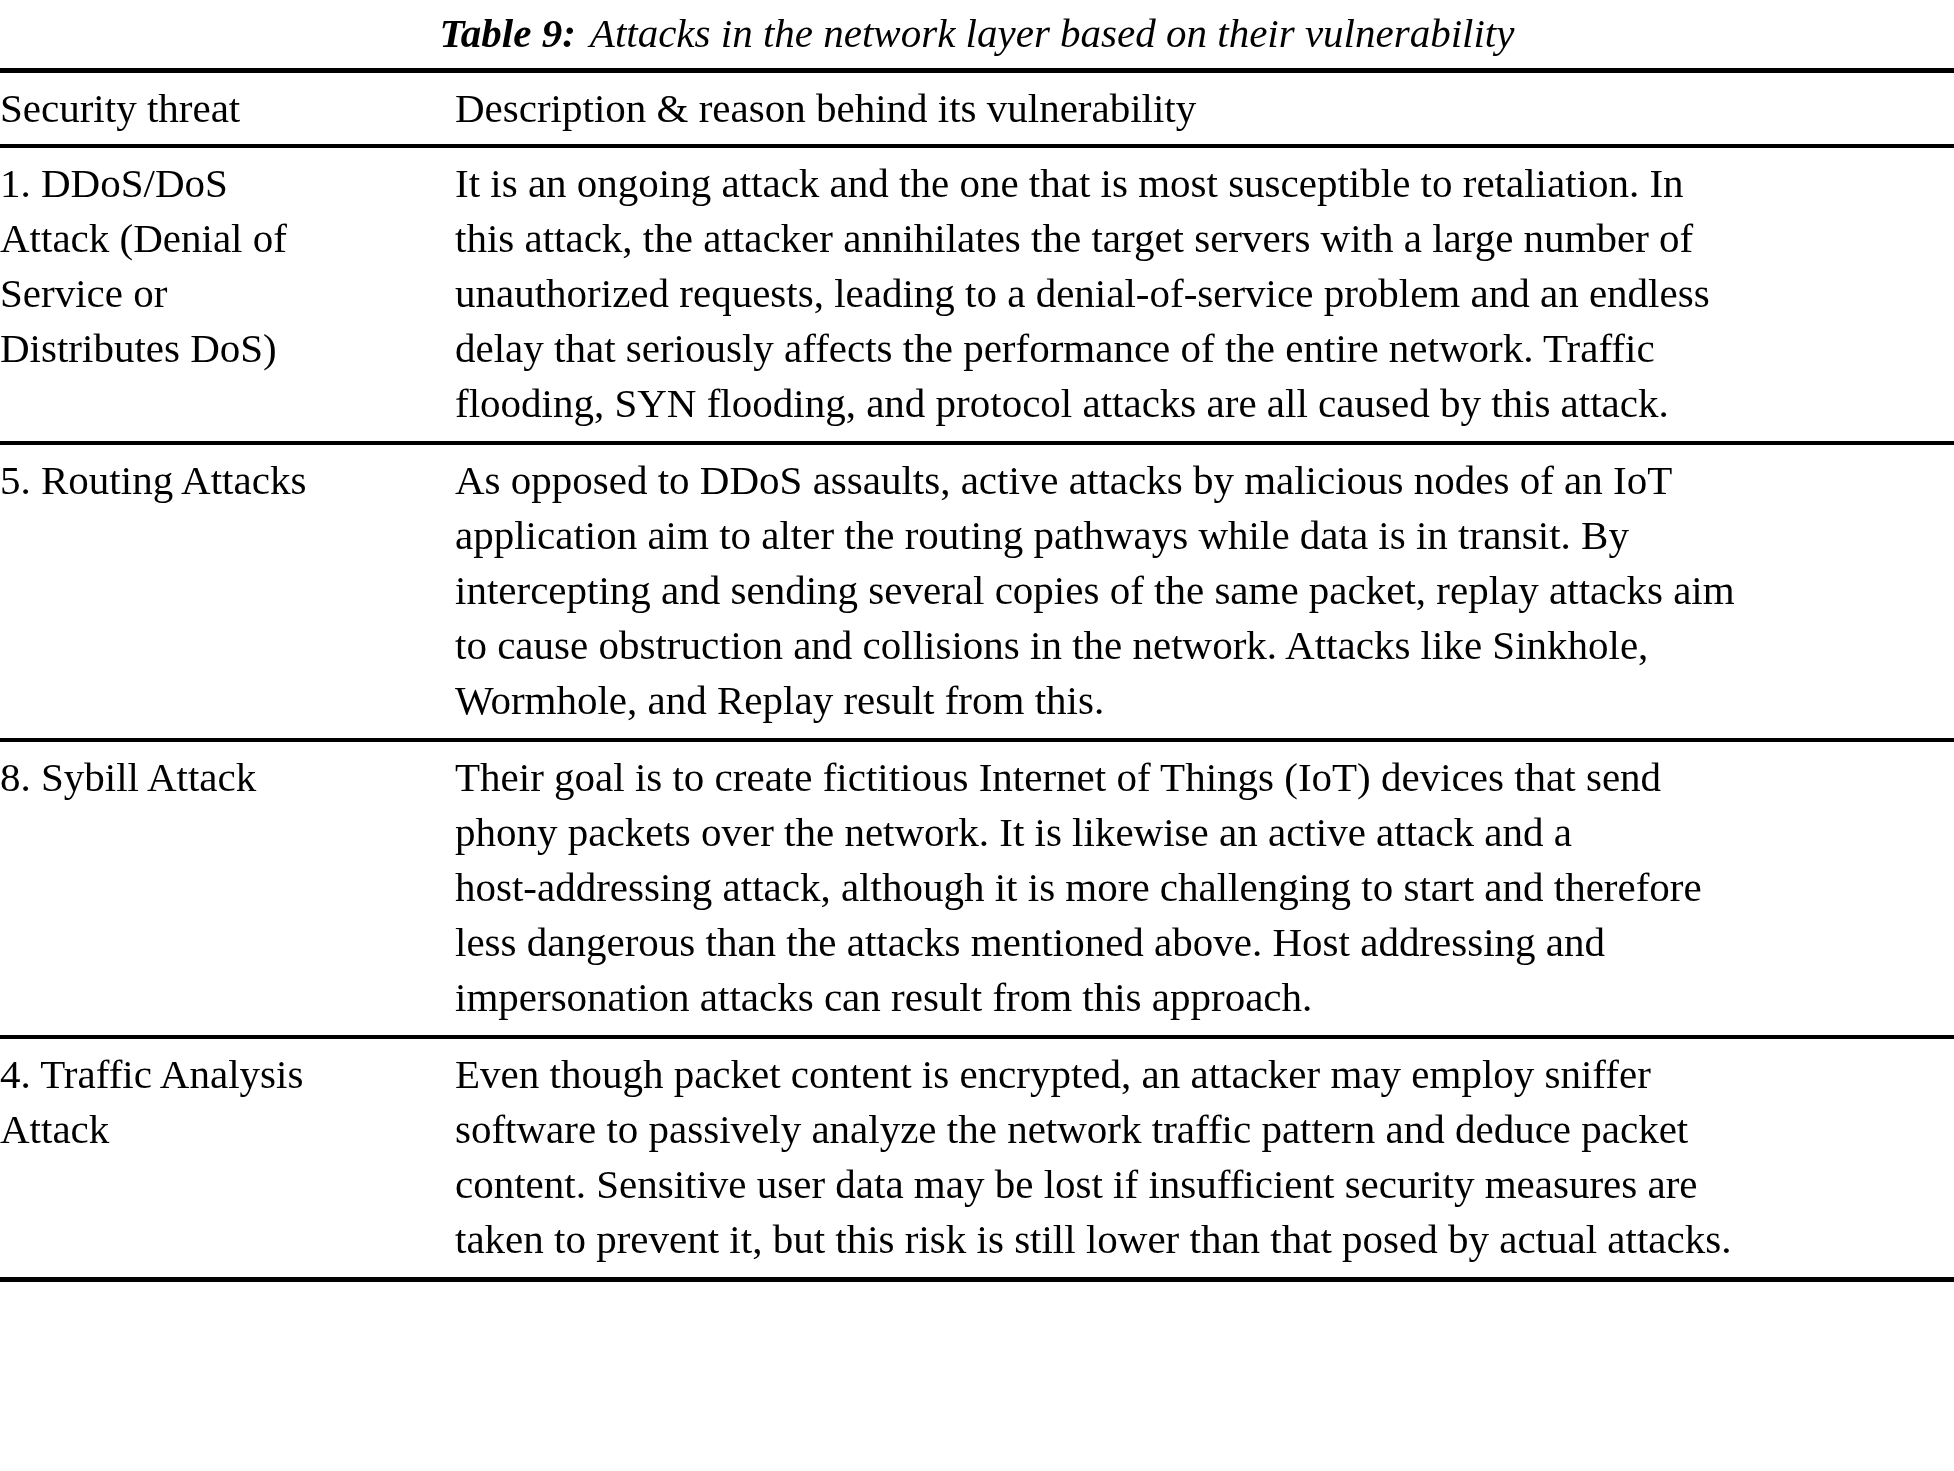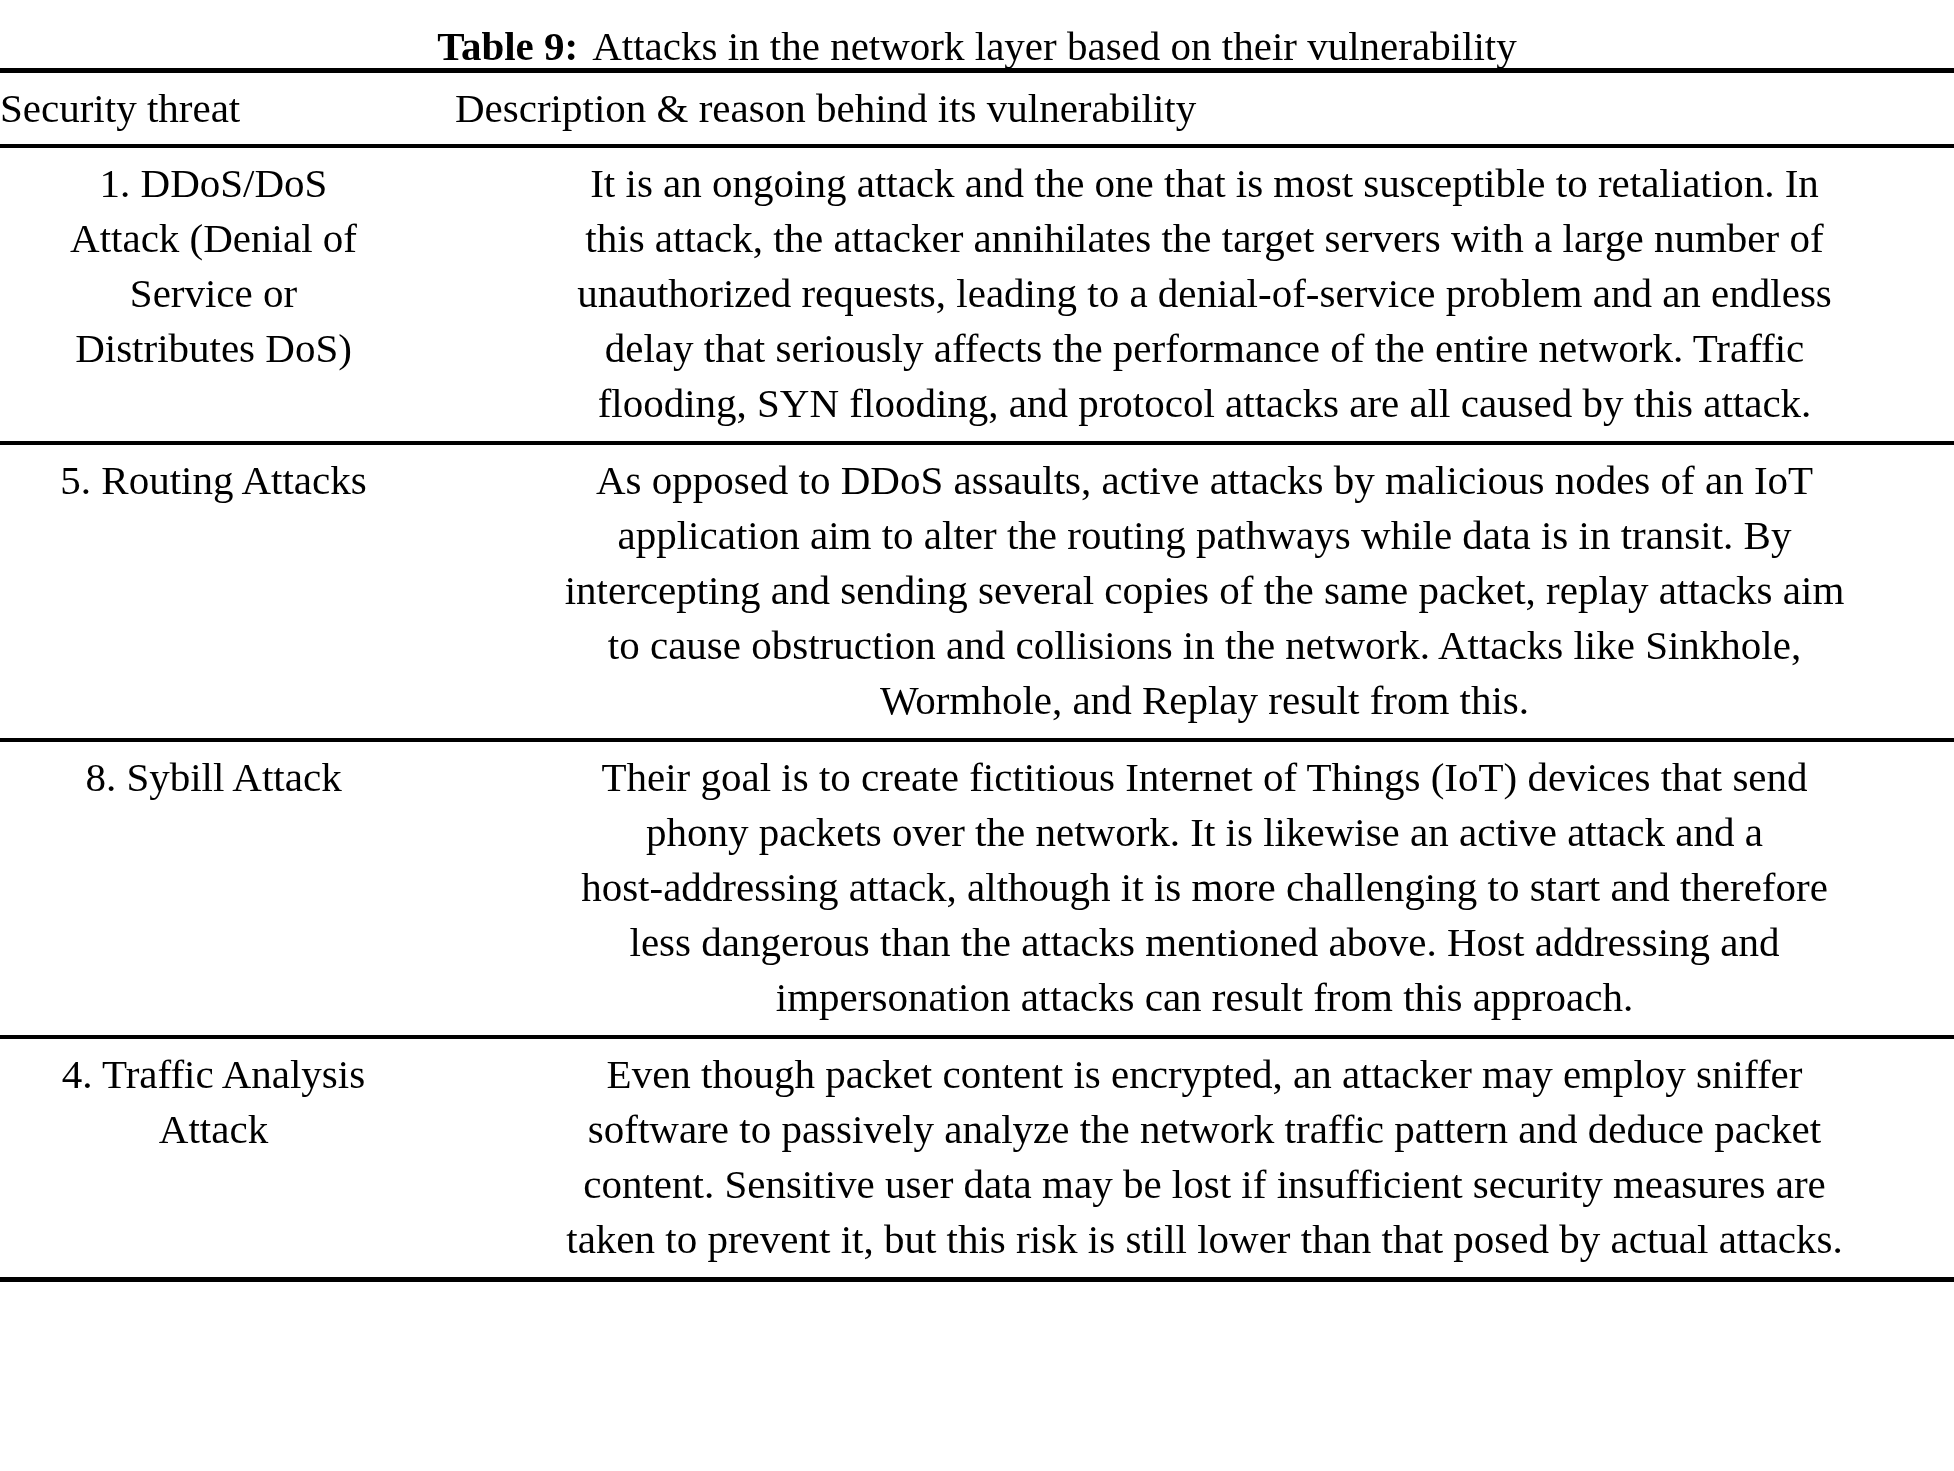--- a/index.html
+++ b/index.html
@@ -9,23 +9,24 @@
     height: 1471px;
     background: #ffffff;
     color: #000000;
     font-family: "Liberation Serif", "DejaVu Serif", serif;
     font-size: 41px;
     line-height: 55px;
     overflow: hidden;
   }
   .caption {
     text-align: center;
-    padding-top: 19px;
+    padding-top: 6px;
     height: 68px;
     white-space: nowrap;
+    font-style: italic;
   }
   .caption-label { font-weight: bold; }
   .caption-text { margin-left: 14px; }
   table.attacks-table {
     width: 100%;
     border-collapse: collapse;
     border-top: 5px solid #000000;
     border-bottom: 5px solid #000000;
     table-layout: fixed;
     padding-left: 48px;
@@ -38,21 +39,21 @@
     text-align: left;
     vertical-align: top;
     padding: 8px 0 10px 0;
   }
   th { padding: 8px 0 8px 0; }
   .col-threat {
     width: 455px;
     padding-right: 28px;
   }
   .col-desc { width: auto; margin-left: 29px; }
-  .cell-lines { white-space: pre-line; text-align: center; }
+  .cell-lines { white-space: pre-line; }
 </style>
 </head>
 <body>
 
 <div class="page">
 
   <div class="caption">
     <span class="caption-label">Table 9:</span><span class="caption-text">Attacks in the network layer based on their vulnerability</span>
   </div>
 

